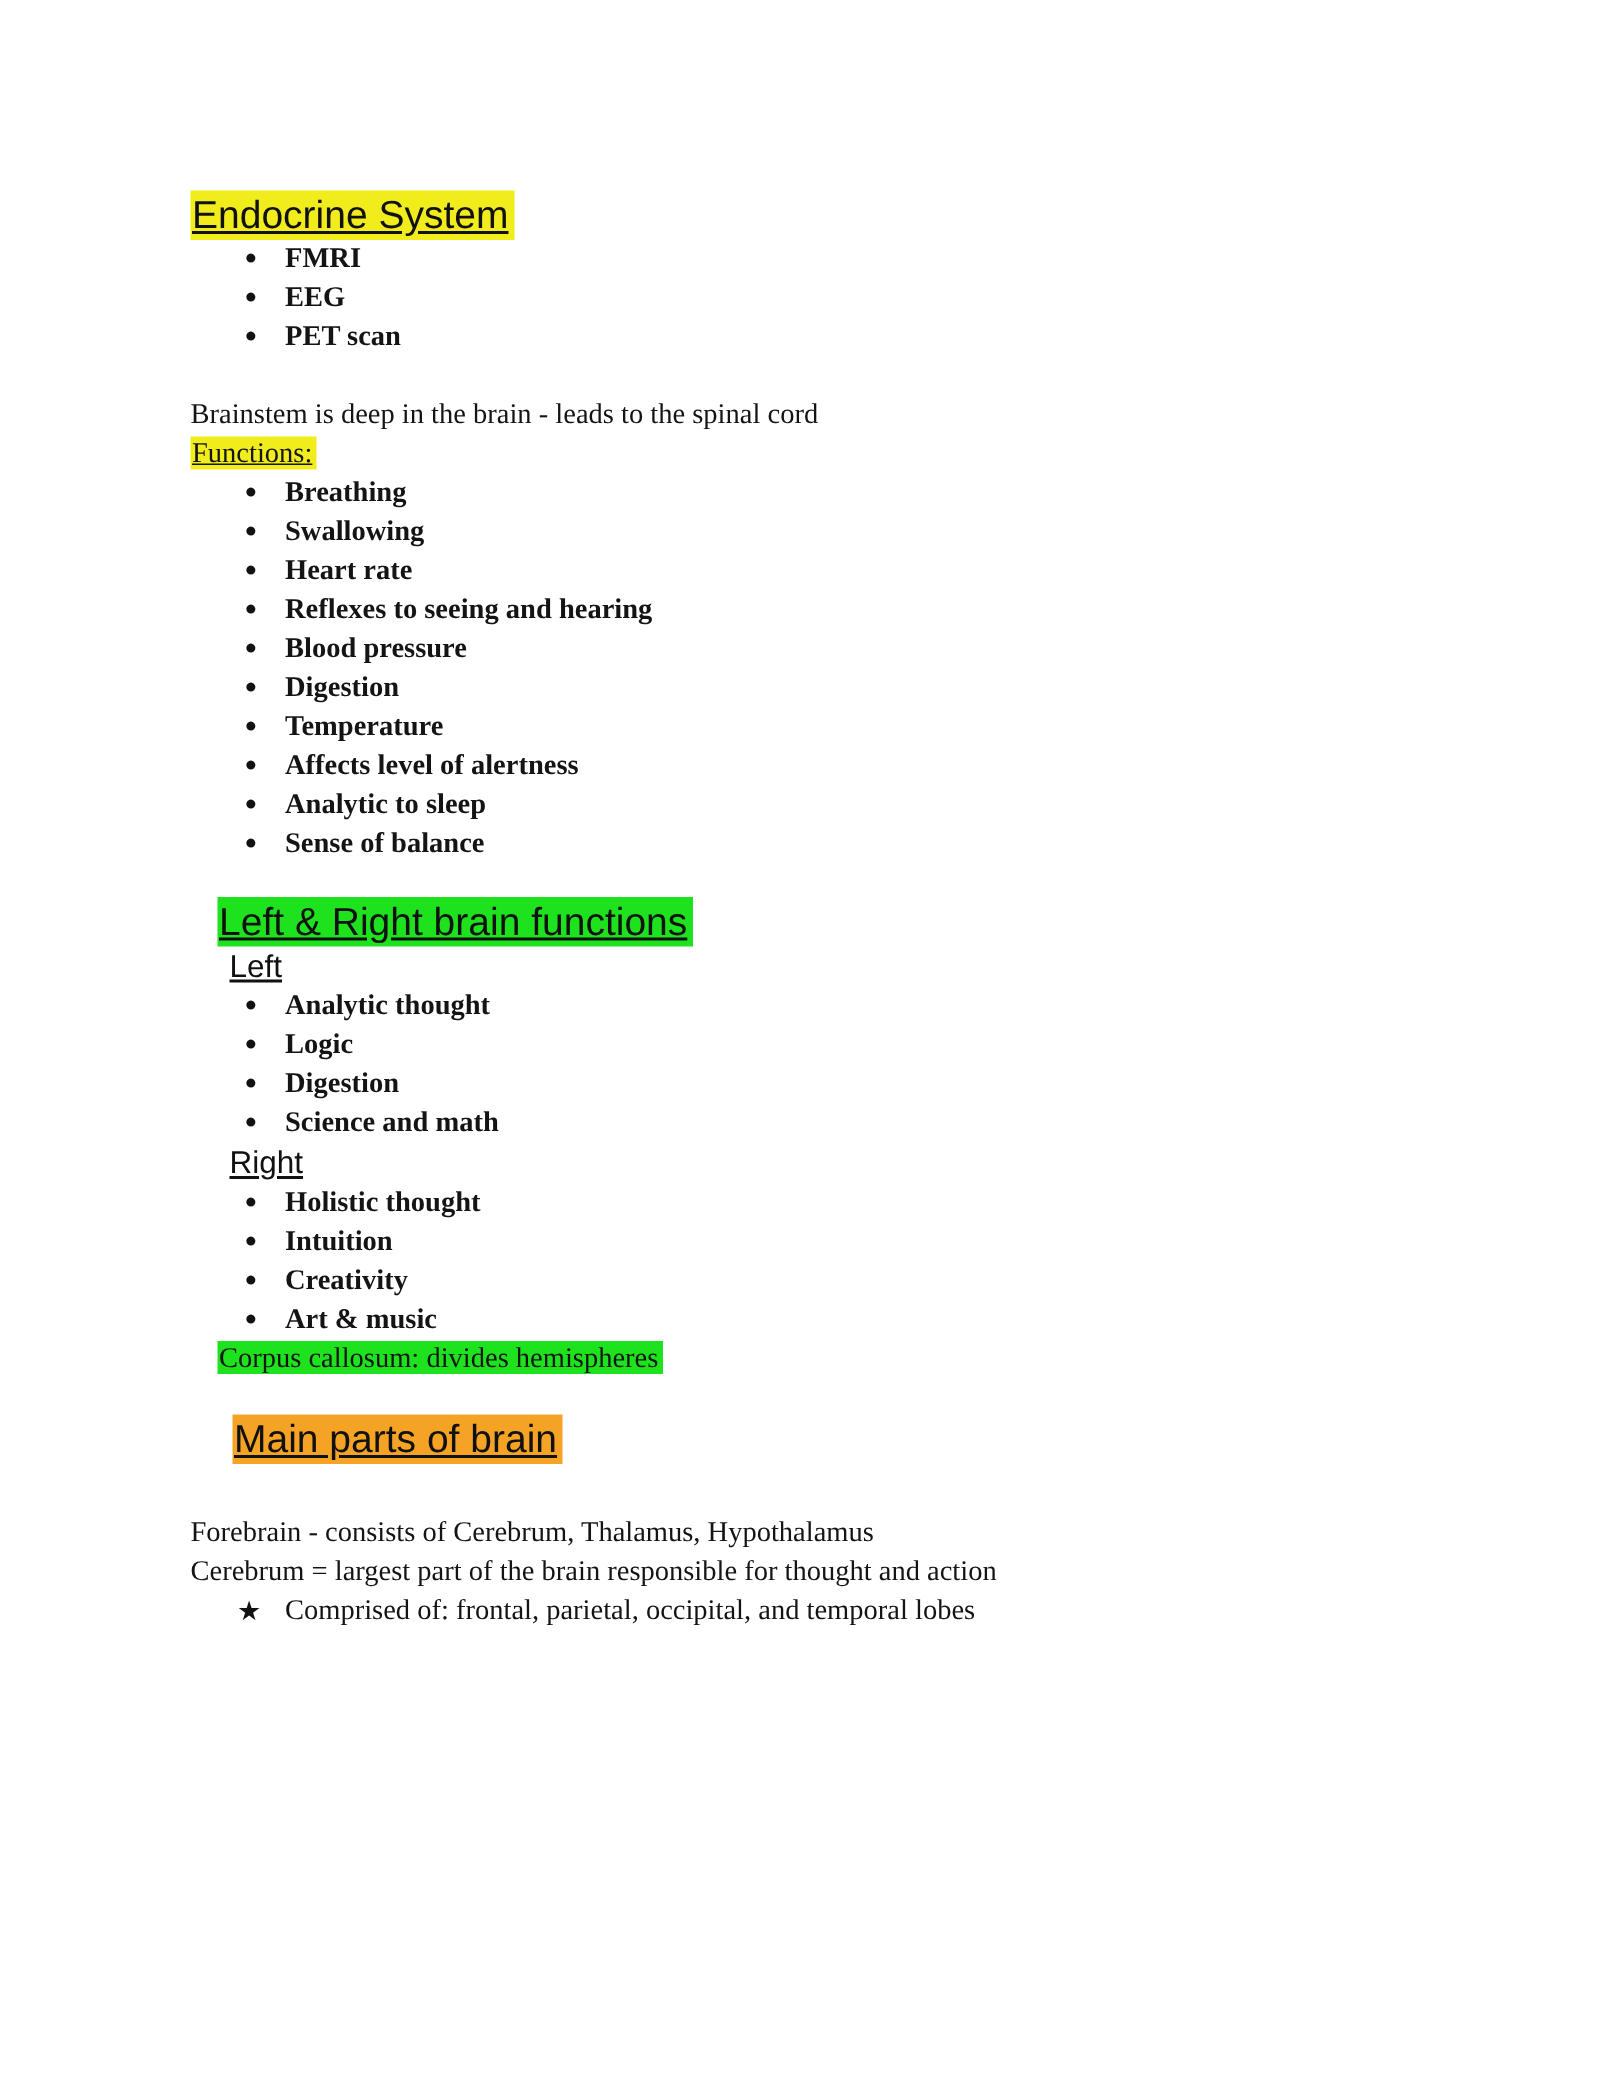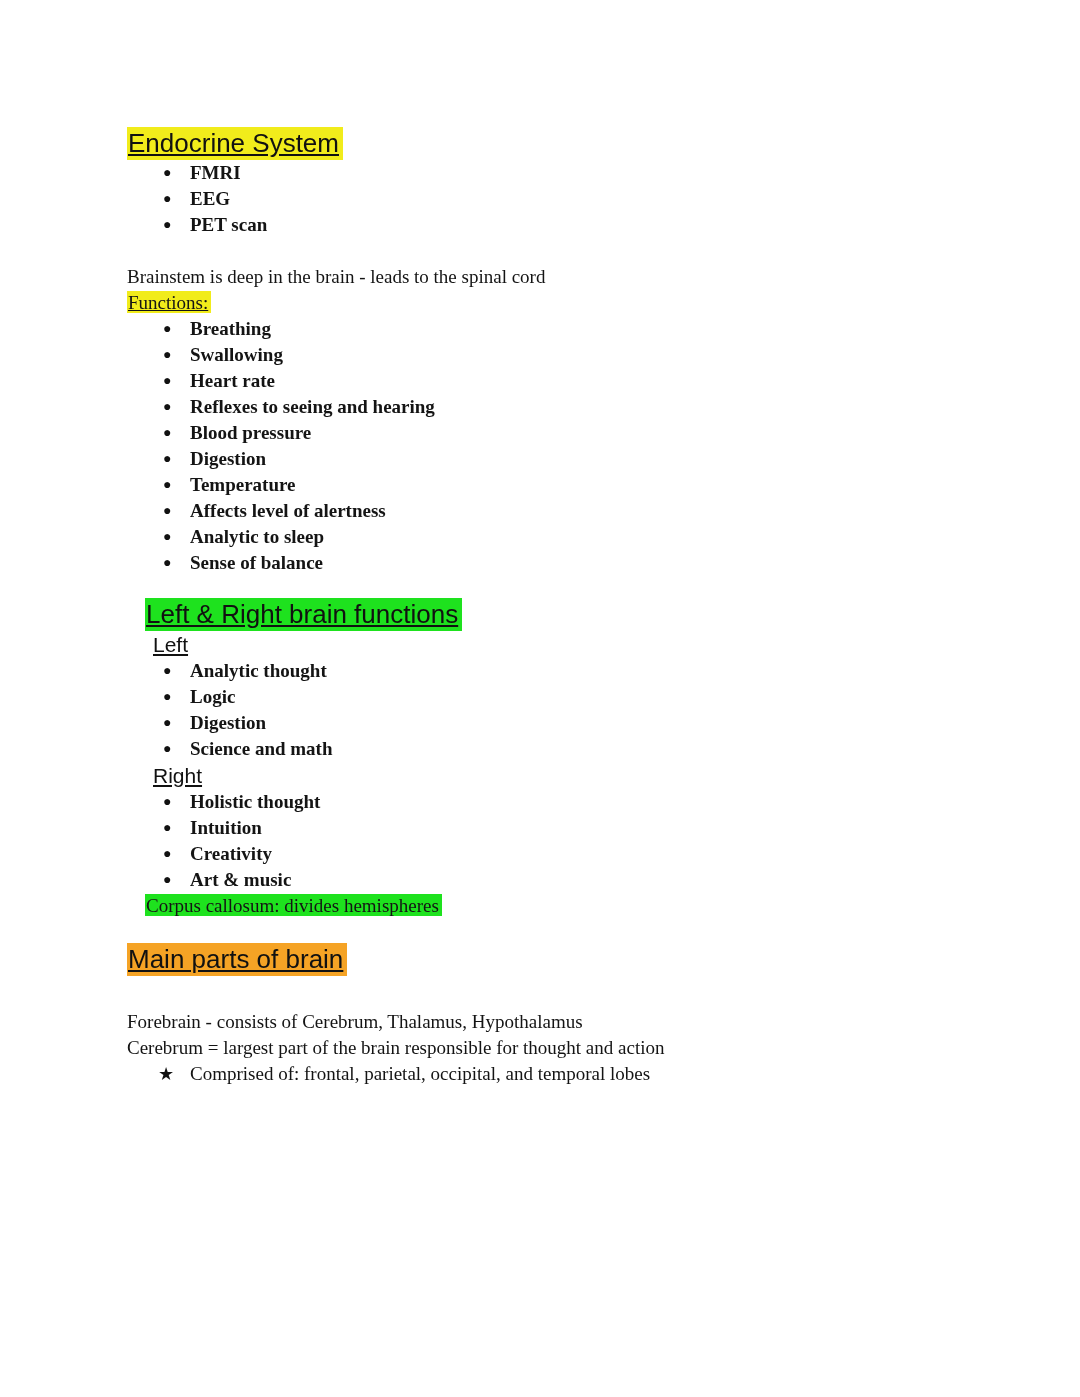--- a/index.html
+++ b/index.html
@@ -30,21 +30,21 @@
     margin: 0;
     color: #111111;
   }
   .hl {
     text-decoration: underline;
     text-decoration-color: #111111;
     padding: 1px 4px 2px 1px;
   }
   .hl-yellow { background: var(--hl-yellow, #f1ec1b); }
   .hl-green  { background: var(--hl-green,  #1ee21e); margin-left: 18px; }
-  .hl-orange { background: var(--hl-orange, #f5a325); }
+  .hl-orange { background: var(--hl-orange, #f5a325); margin-left: 28px; }
 
   
   .body-line {
     font-size: 19px;
     line-height: 26px;
     margin: 0;
   }
   .mt-para   { margin-top: 35px; }
   .mt-blank  { margin-top: 26px; }
   .mt-head-1 { margin-top: 22px; }

